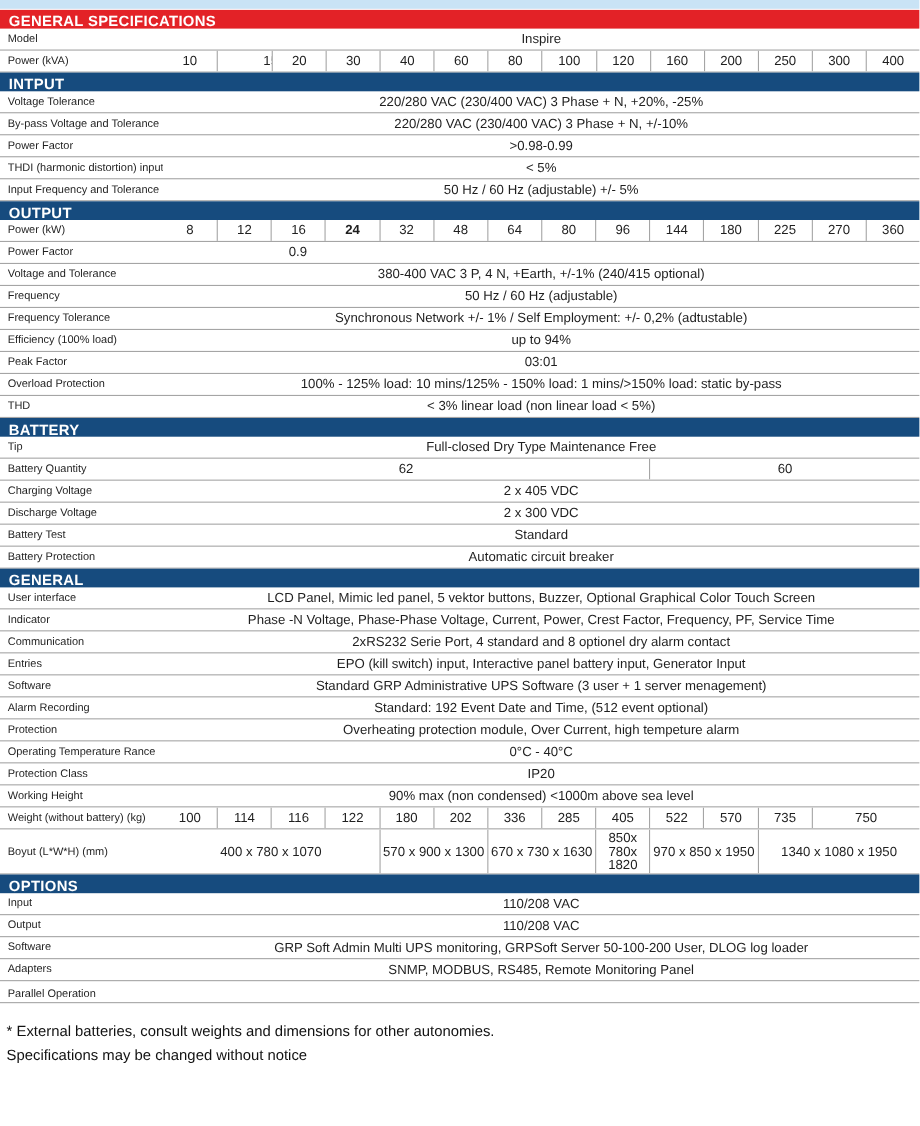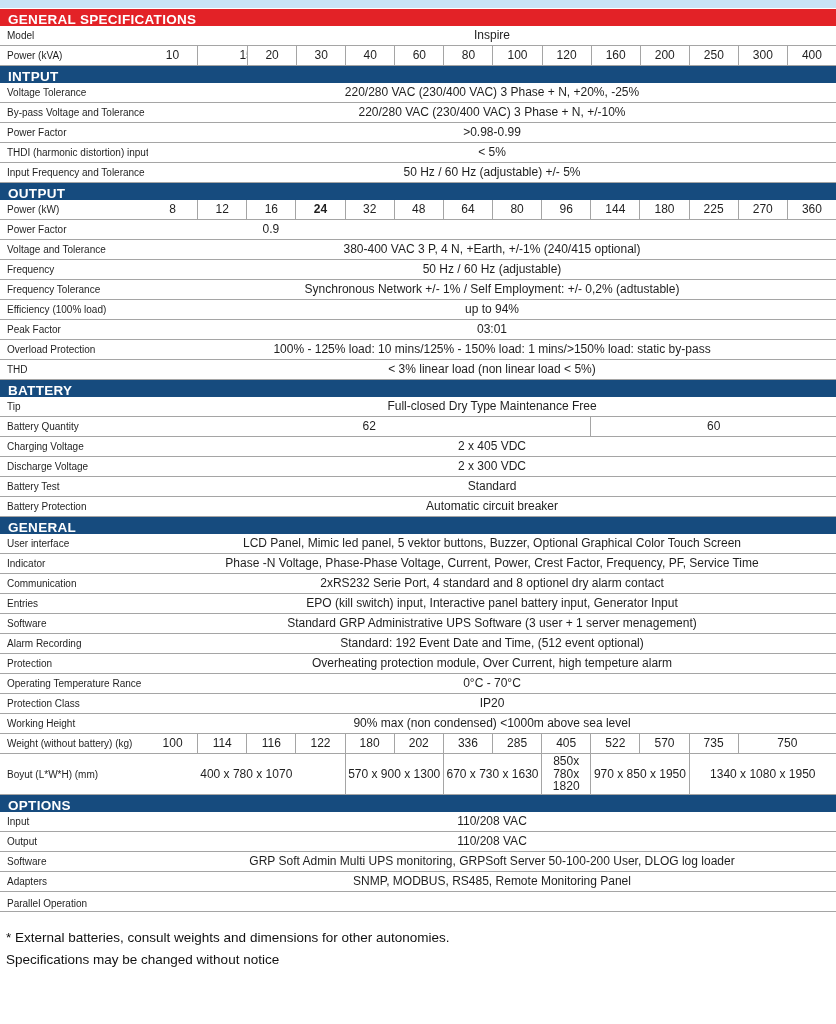--- a/index.html
+++ b/index.html
@@ -198,21 +198,21 @@
     <div class="spec-row">
       <div class="row-label">Alarm Recording</div>
       <div class="cell" style="grid-column: span 14;">Standard: 192 Event Date and Time, (512 event optional)</div>
     </div>
     <div class="spec-row">
       <div class="row-label">Protection</div>
       <div class="cell" style="grid-column: span 14;">Overheating protection module, Over Current, high tempeture alarm</div>
     </div>
     <div class="spec-row">
       <div class="row-label small">Operating Temperature Rance</div>
-      <div class="cell" style="grid-column: span 14;">0°C - 70°C</div>
+      <div class="cell" style="grid-column: span 14;">0°C - 40°C</div>
     </div>
     <div class="spec-row">
       <div class="row-label">Protection Class</div>
       <div class="cell" style="grid-column: span 14;">IP20</div>
     </div>
     <div class="spec-row">
       <div class="row-label">Working Height</div>
       <div class="cell" style="grid-column: span 14;">90% max (non condensed) &lt;1000m above sea level</div>
     </div>
     <div class="spec-row bordered">

